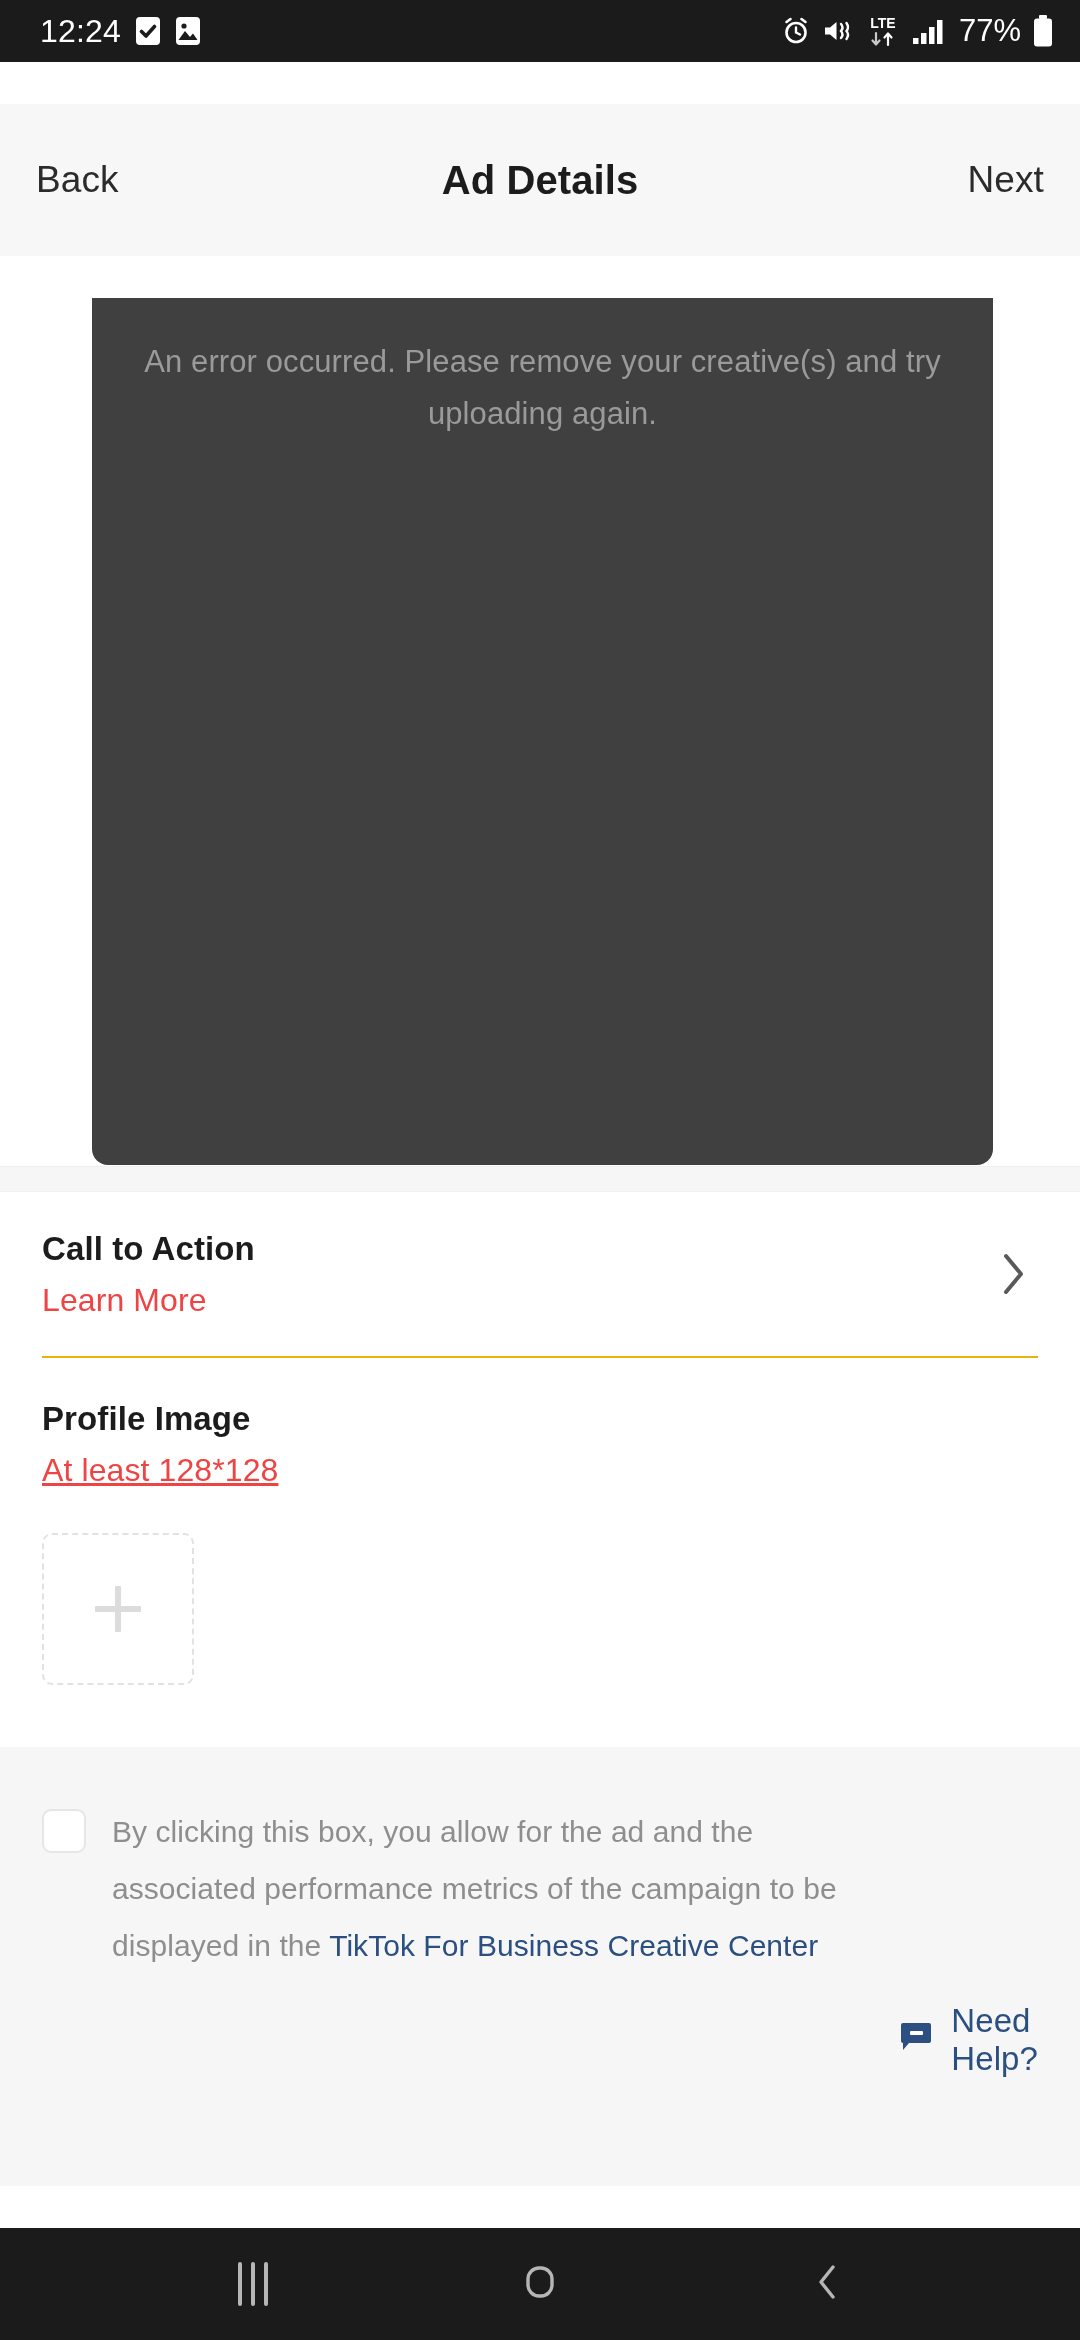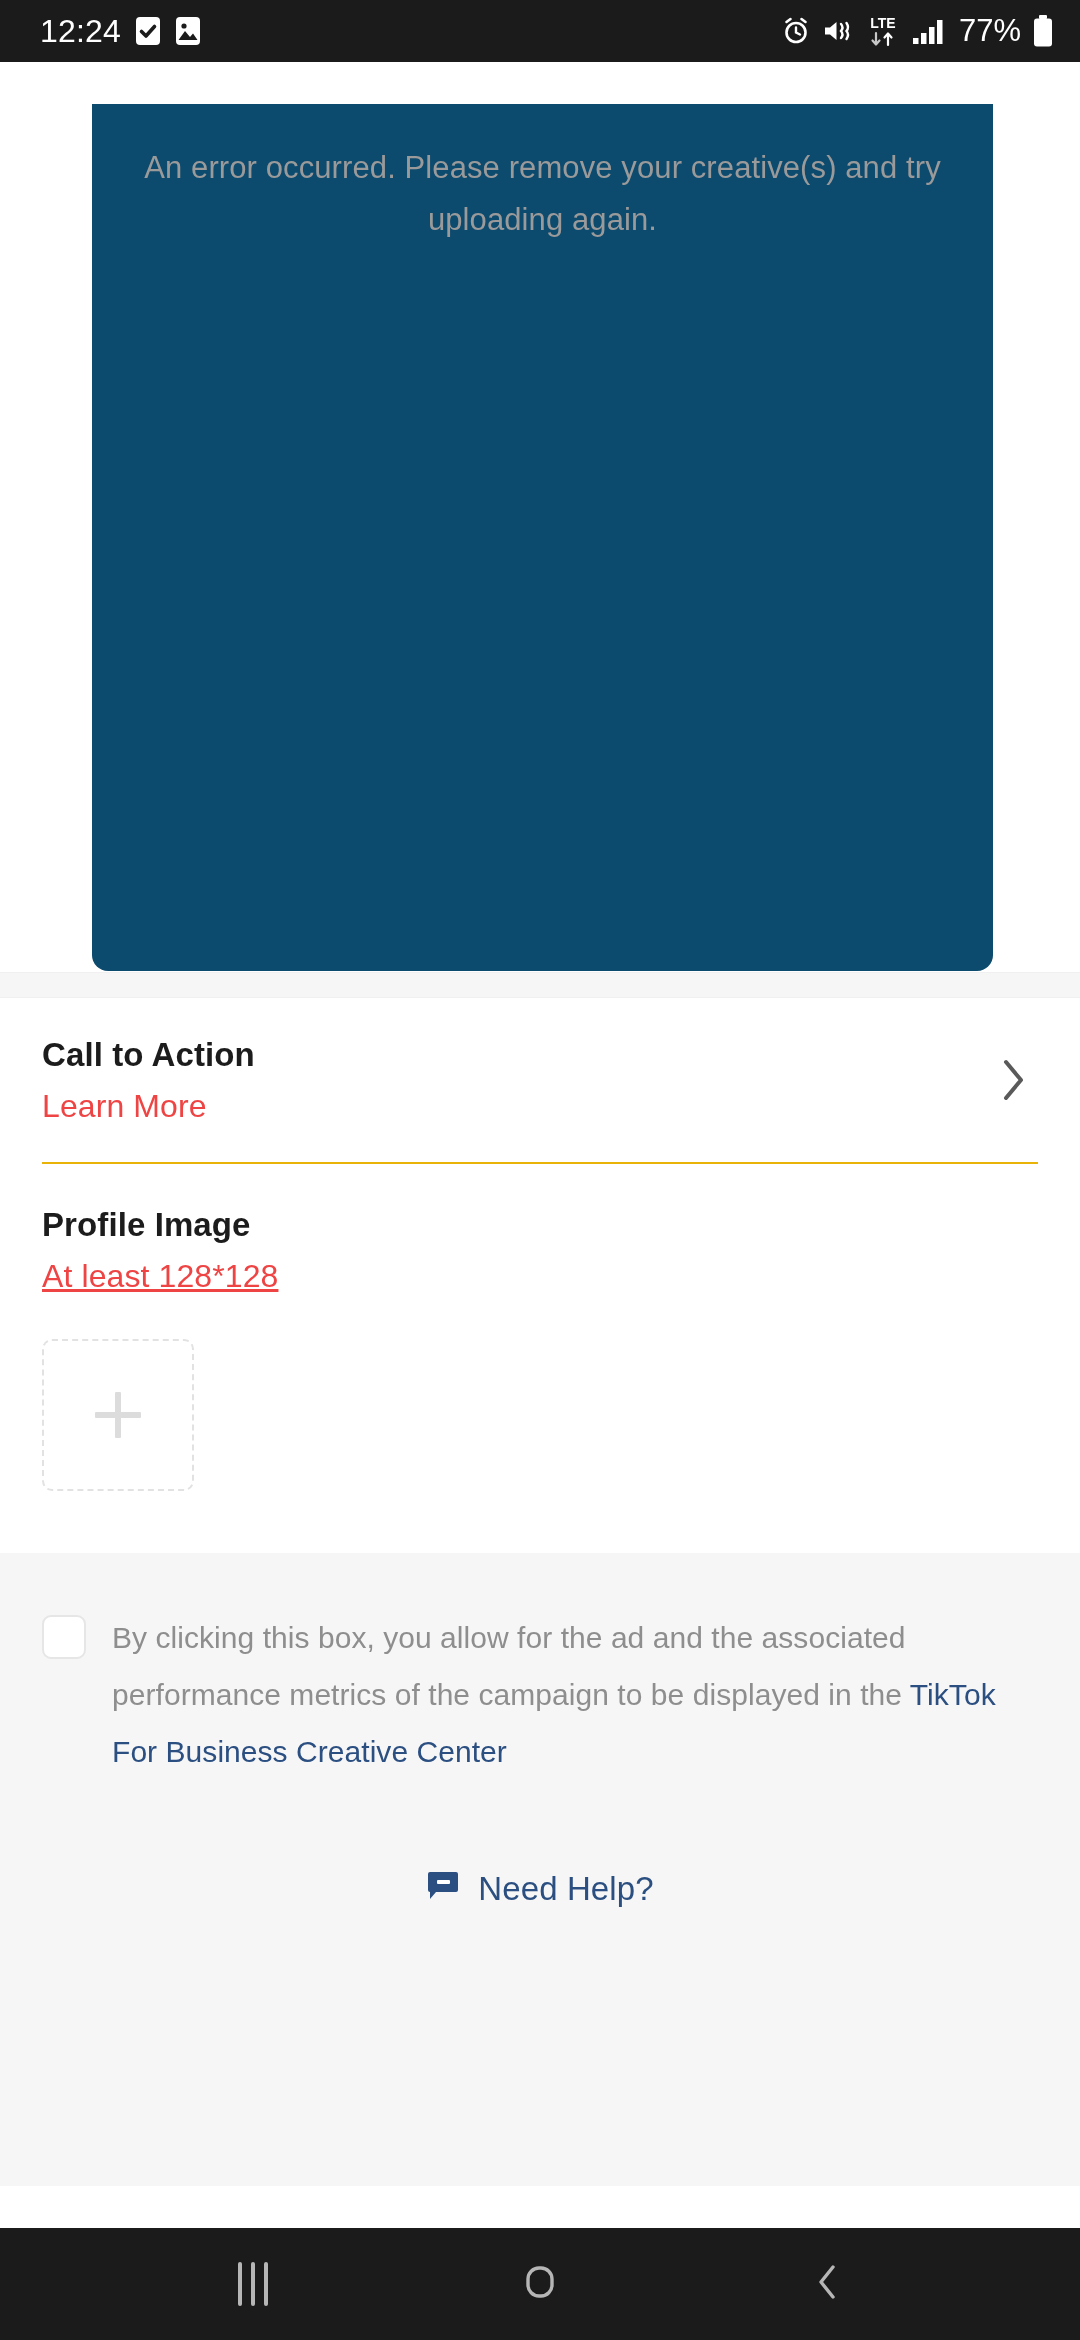--- a/index.html
+++ b/index.html
@@ -92,21 +92,21 @@
     height: 868px;
     flex: 0 0 868px;
     position: relative;
   }
   .creative-card {
     position: absolute;
     left: 92px;
     top: 0px;
     width: 901px;
     height: 867px;
-    background: #0c4a6e;
+    background: #404040;
     border-radius: 0 0 16px 16px;
   }
   .creative-error {
     position: absolute;
     left: 50px;
     right: 50px;
     top: 38px;
     text-align: center;
     font-size: 31px;
     line-height: 52px;
@@ -177,21 +177,21 @@
   }
   .plus-glyph::before { left: 0; top: 20px; width: 46px; height: 6px; }
   .plus-glyph::after  { top: 0; left: 20px; height: 46px; width: 6px; }
 
   
   .footer {
     flex: 1 1 auto;
     background: #f6f6f6;
     padding: 56px 42px 0 42px;
     display: flex;
-    flex-direction: column;
+    flex-direction: row;
   }
   .consent-row { display: flex; align-items: flex-start; gap: 26px; }
   .consent-checkbox {
     flex: 0 0 44px;
     width: 44px;
     height: 44px;
     background: #ffffff;
     border: 2px solid #e6e6e6;
     border-radius: 9px;
     margin-top: 6px;
@@ -291,20 +291,25 @@
       <span class="battery-pct">77%</span>
       <span class="sb-icon">
         <svg width="22" height="32" viewBox="0 0 22 32">
           <rect x="7" y="0" width="8" height="4" rx="1" fill="#ffffff"></rect>
           <rect x="2" y="3.5" width="18" height="28" rx="3" fill="#ffffff"></rect>
         </svg>
       </span>
     </div>
   </div>
 
+  <div class="app-header">
+    <div class="hdr-btn">Back</div>
+    <div class="hdr-title">Ad Details</div>
+    <div class="hdr-btn">Next</div>
+  </div>
 
   <div class="body-scroll">
 
     <div class="creative-section">
       <div class="creative-card">
         <div class="creative-error">An error occurred. Please remove your creative(s) and try uploading again.</div>
       </div>
     </div>
 
     <div class="section-gap"></div>

